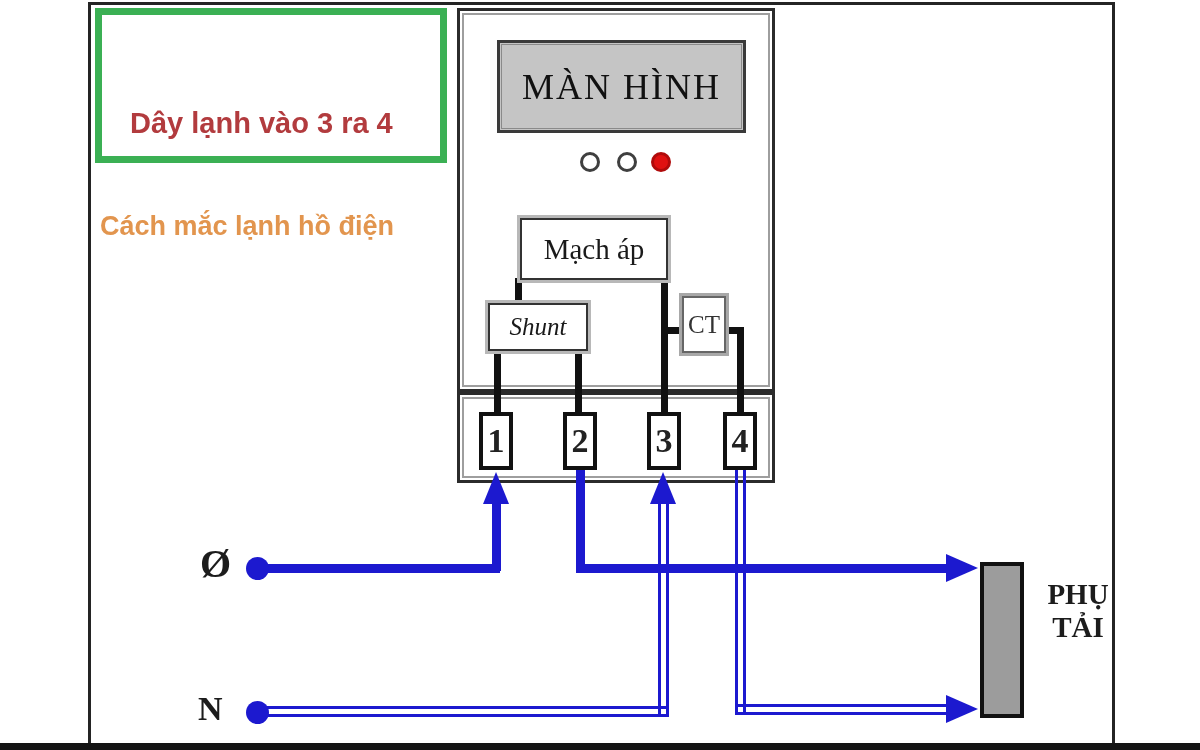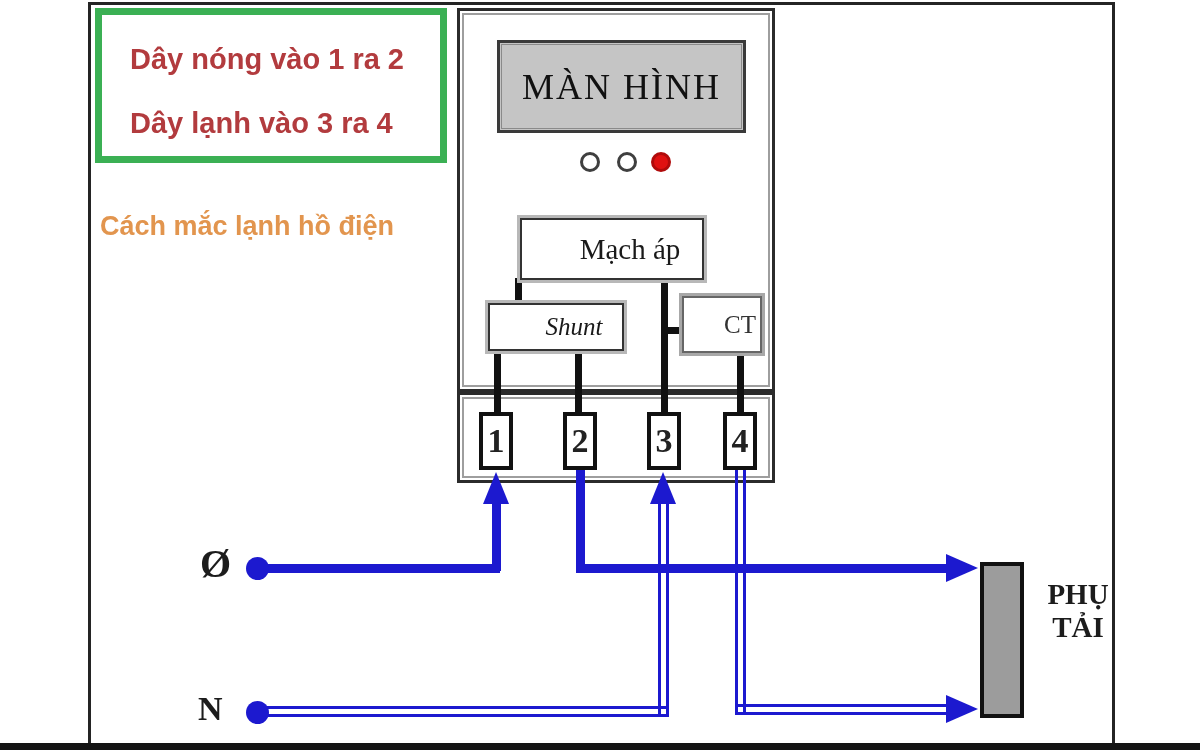--- a/index.html
+++ b/index.html
@@ -32,21 +32,21 @@
            font-family:"Liberation Serif", serif;font-size:36px;color:#111;letter-spacing:2px;}
   .display::after{content:"";position:absolute;inset:1px;border:1px solid #8a8a8a;pointer-events:none;}
 
   
   .led{width:20px;height:20px;border-radius:50%;background:#fff;border:3px solid #3f3f3f;box-sizing:border-box;}
   .led.red{background:#e01111;border-color:#b00b0b;}
 
   
   .comp{background:#fff;border:2px solid #333;box-shadow:0 0 0 3px #b8b8b8;z-index:2;
         display:flex;align-items:center;justify-content:center;
-        font-family:"Liberation Serif", serif;color:#1a1a1a;padding-left:36px;}
+        font-family:"Liberation Serif", serif;color:#1a1a1a;}
   .machap{left:520px;top:218px;width:144px;height:58px;font-size:29px;}
   .shunt{left:488px;top:303px;width:96px;height:44px;font-size:25px;font-style:italic;}
   .ct{left:682px;top:296px;width:40px;height:53px;font-size:25px;border-color:#666;box-shadow:0 0 0 3px #a8a8a8;color:#333;}
 
   
   .bw{background:#111;z-index:1;}
 
   
   .terminal{top:412px;width:26px;height:50px;background:#fff;border:4px solid #111;z-index:2;
             display:flex;align-items:center;justify-content:center;
@@ -75,21 +75,20 @@
 </style>
 </head>
 <body>
 
 <div id="canvas">
 
   <div class="abs outer-frame"></div>
   <div class="abs bottom-bar"></div>
 
   <div class="abs info-box">
-    <div class="info-line1">Dây nóng vào 1 ra 2</div>
     <div class="info-line2">Dây lạnh vào 3 ra 4</div>
   </div>
 
   <div class="abs caption">
     <div>Cách mắc lạnh hồ điện</div>
   </div>
 
   <div class="abs dframe meter-body"></div>
   <div class="abs dframe terminal-strip"></div>
 

